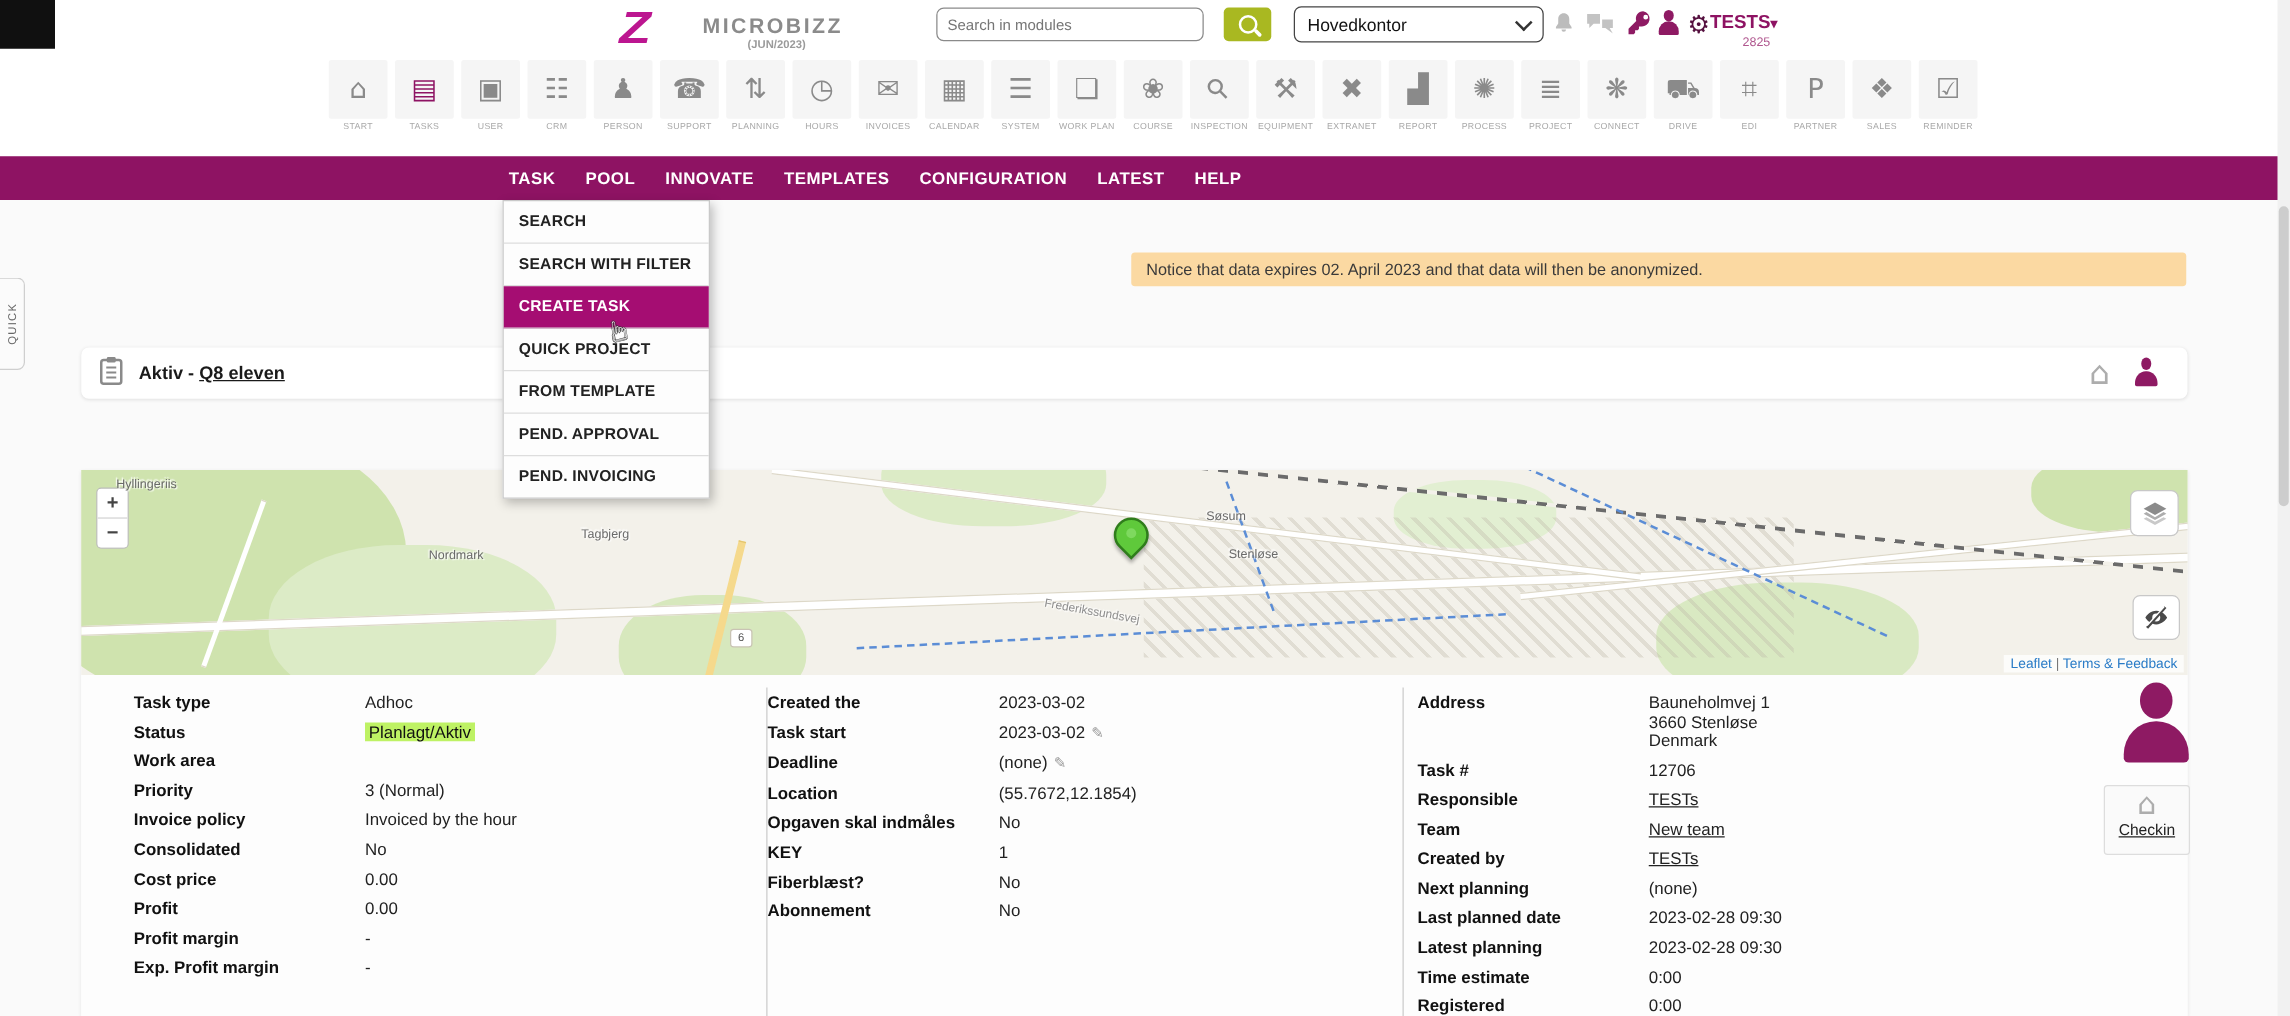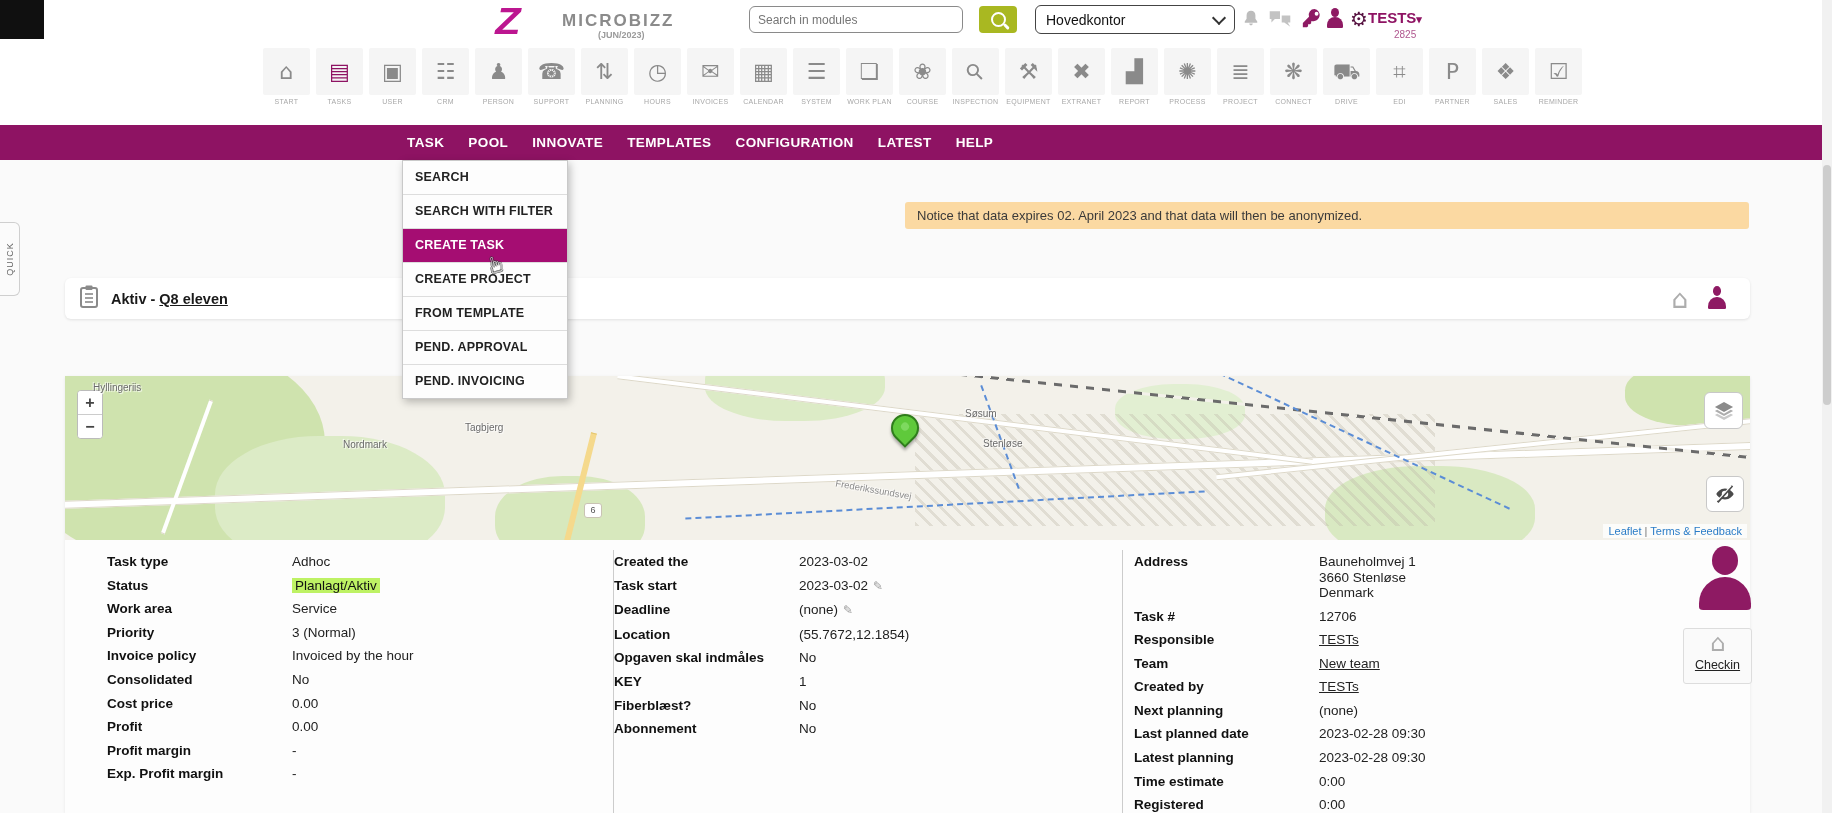--- a/index.html
+++ b/index.html
@@ -346,21 +346,21 @@
     <div class="menu-item">TEMPLATES</div>
     <div class="menu-item">CONFIGURATION</div>
     <div class="menu-item">LATEST</div>
     <div class="menu-item">HELP</div>
   </div>
 
 <div class="dropdown">
     <div class="dd-item">SEARCH</div>
     <div class="dd-item">SEARCH WITH FILTER</div>
     <div class="dd-item active">CREATE TASK</div>
-    <div class="dd-item">CREATE PROJECT</div>
+    <div class="dd-item">QUICK PROJECT</div>
     <div class="dd-item">FROM TEMPLATE</div>
     <div class="dd-item">PEND. APPROVAL</div>
     <div class="dd-item">PEND. INVOICING</div>
   </div>
 <div class="hand-cursor">☞</div>
 
 <div class="notice">Notice that data expires 02. April 2023 and that data will then be anonymized.</div>
 
 <div class="quick-tab">
   <span>QUICK</span>
@@ -443,21 +443,20 @@
         <div class="drow">
           <div class="dlabel">Task type</div>
           <div class="dvalue"><span>Adhoc</span></div>
         </div>
         <div class="drow">
           <div class="dlabel">Status</div>
           <div class="dvalue"><span class="chip">Planlagt/Aktiv</span></div>
         </div>
         <div class="drow">
           <div class="dlabel">Work area</div>
-          <div class="dvalue"><span>Service</span></div>
         </div>
         <div class="drow">
           <div class="dlabel">Priority</div>
           <div class="dvalue"><span>3 (Normal)</span></div>
         </div>
         <div class="drow">
           <div class="dlabel">Invoice policy</div>
           <div class="dvalue"><span>Invoiced by the hour</span></div>
         </div>
         <div class="drow">

